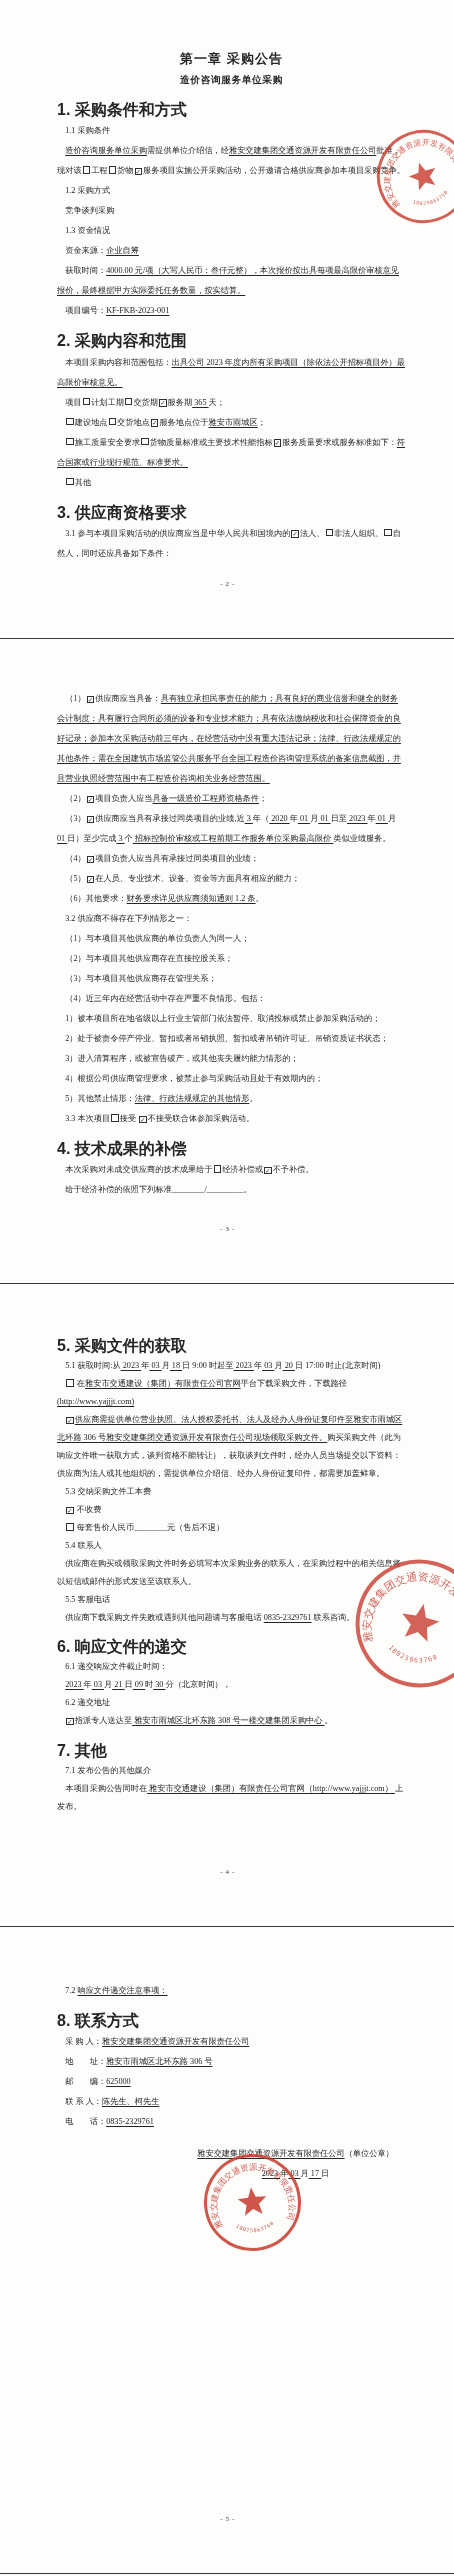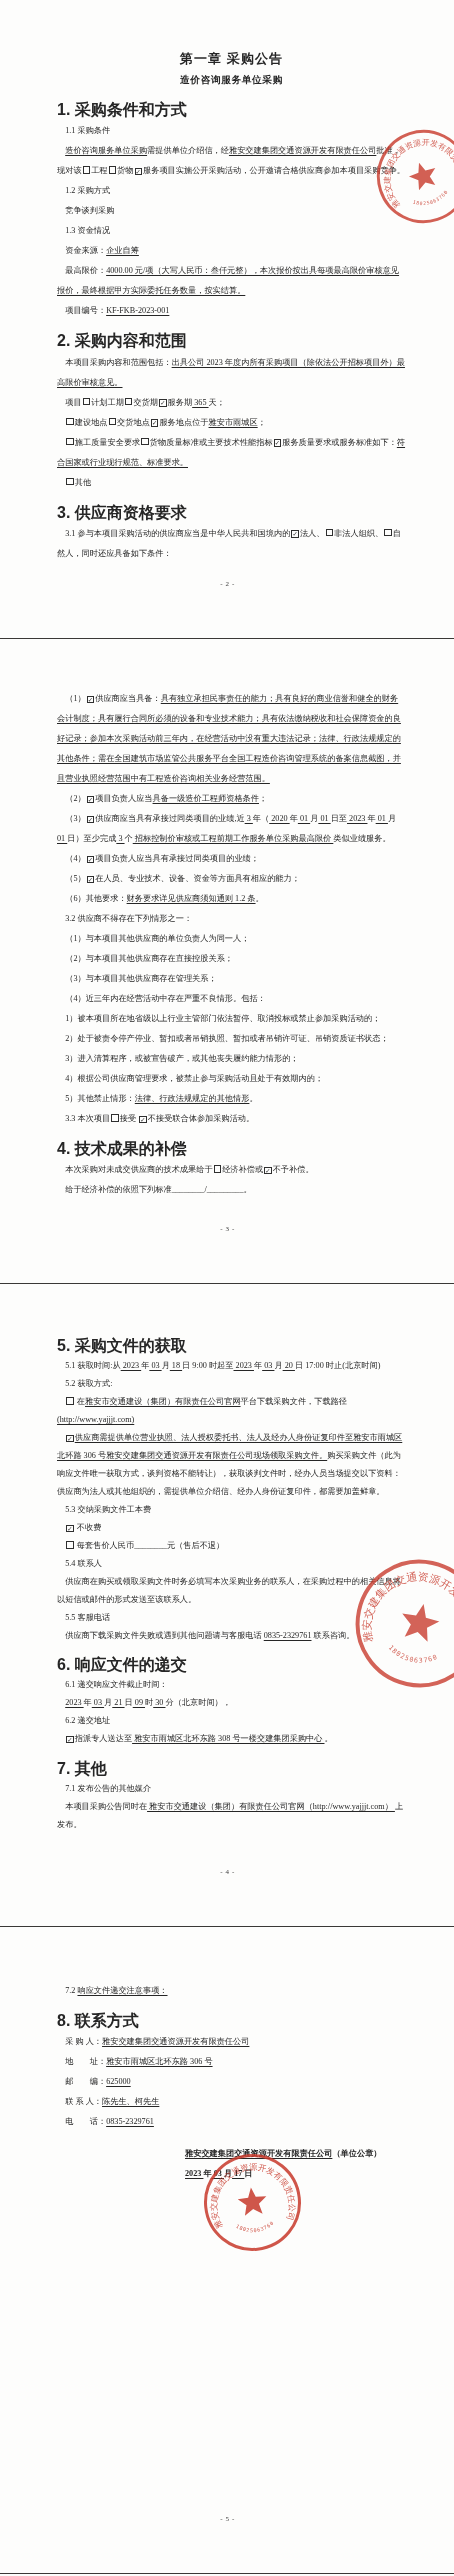--- a/index.html
+++ b/index.html
@@ -14,21 +14,21 @@
   .content{font-size:8.2px;line-height:20px;}
   .page-3 .content{line-height:18px;}
   .content > :first-child{margin-top:0;}
   .doc-title{text-align:center;font-weight:bold;font-size:13px;line-height:20.5px;
              font-family:"Liberation Sans","DejaVu Sans",sans-serif;letter-spacing:1.1px;}
   .doc-subtitle{text-align:center;font-weight:bold;font-size:9.7px;line-height:20.5px;
              font-family:"Liberation Sans","DejaVu Sans",sans-serif;letter-spacing:0.6px;}
   .sec-h{font-weight:bold;font-size:16px;line-height:20px;margin:10.2px 0 1.1px;
          font-family:"Liberation Sans","DejaVu Sans",sans-serif;}
   p.para{margin:0;text-indent:1em;}
-  p.sig{margin:11.4px 0 0 128px;text-indent:0;font-weight:bold;}
+  p.sig{margin:11.4px 0 0 128px;text-align:center;text-indent:0;}
   p.sig + p.sig{margin-top:0;}
   .u{text-decoration:underline;text-underline-offset:2.3px;text-decoration-thickness:0.6px;}
   .cbx{display:inline-block;width:7.4px;height:7.4px;box-sizing:border-box;border:0.6px solid #2f2f2f;
        line-height:6.3px;font-size:6.3px;font-weight:bold;text-align:center;vertical-align:-0.6px;
        margin:0 1.1px;color:#2f2f2f;font-family:"DejaVu Sans",sans-serif;text-indent:0;}
   .pg-num{position:absolute;bottom:50px;left:0;right:0;text-align:center;
           font-size:7px;color:#3c3c3c;letter-spacing:0.6px;}
   .stamp{position:absolute;pointer-events:none;}
   .stamp svg{display:block;width:100%;height:100%;}
   .stamp-p1{top:128px;right:-17px;width:97px;height:97px;transform:rotate(-18deg);opacity:.8;}
@@ -44,21 +44,21 @@
     <div class="content">
         <div class="doc-title">第一章 采购公告</div>
         <div class="doc-subtitle">造价咨询服务单位采购</div>
         <div class="sec-h">1. 采购条件和方式</div>
         <p class="para"><span>1.1 采购条件</span></p>
         <p class="para"><span class="u">造价咨询服务单位采购</span><span>需提供单位介绍信，经</span><span class="u">雅安交建集团交通资源开发有限责任公司</span><span>批准，现对该</span><span class="cbx"></span><span>工程</span><span class="cbx"></span><span>货物</span><span class="cbx chk">✓</span><span>服务项目实施公开采购活动，公开邀请合格供应商参加本项目采购竞争。</span></p>
         <p class="para"><span>1.2 采购方式</span></p>
         <p class="para"><span>竞争谈判采购</span></p>
         <p class="para"><span>1.3 资金情况</span></p>
         <p class="para"><span>资金来源：</span><span class="u">企业自筹</span></p>
-        <p class="para"><span>最高限价：</span><span class="u">4000.00 元/项（大写人民币：叁仟元整），本次报价按出具每项最高限价审核意见报价，最终根据甲方实际委托任务数量，按实结算。</span></p>
+        <p class="para"><span>获取时间：</span><span class="u">4000.00 元/项（大写人民币：叁仟元整），本次报价按出具每项最高限价审核意见报价，最终根据甲方实际委托任务数量，按实结算。</span></p>
         <p class="para"><span>项目编号：</span><span class="u">KF-FKB-2023-001</span></p>
         <div class="sec-h">2. 采购内容和范围</div>
         <p class="para"><span>本项目采购内容和范围包括：</span><span class="u">出具公司 2023 年度内所有采购项目（除依法公开招标项目外）最高限价审核意见。</span></p>
         <p class="para"><span>项目</span><span class="cbx"></span><span>计划工期</span><span class="cbx"></span><span>交货期</span><span class="cbx chk">✓</span><span>服务期</span><span class="u"> 365 </span><span>天；</span></p>
         <p class="para"><span class="cbx"></span><span>建设地点</span><span class="cbx"></span><span>交货地点</span><span class="cbx chk">✓</span><span>服务地点位于</span><span class="u">雅安市雨城区</span><span>；</span></p>
         <p class="para"><span class="cbx"></span><span>施工质量安全要求</span><span class="cbx"></span><span>货物质量标准或主要技术性能指标</span><span class="cbx chk">✓</span><span>服务质量要求或服务标准如下：</span><span class="u">符合国家或行业现行规范、标准要求。</span></p>
         <p class="para"><span class="cbx"></span><span>其他</span></p>
         <div class="sec-h">3. 供应商资格要求</div>
         <p class="para"><span>3.1 参与本项目采购活动的供应商应当是中华人民共和国境内的</span><span class="cbx chk">✓</span><span>法人、</span><span class="cbx"></span><span>非法人组织、</span><span class="cbx"></span><span>自然人，同时还应具备如下条件：</span></p>
       </div>
@@ -100,21 +100,20 @@
         <p class="para"><span>本次采购对未成交供应商的技术成果给于</span><span class="cbx"></span><span>经济补偿或</span><span class="cbx chk">✓</span><span>不予补偿。</span></p>
         <p class="para"><span>给于经济补偿的依照下列标准________/_________。</span></p>
       </div>
     <div class="pg-num">- 3 -</div>
   </section>
 
   <section class="page page-3">
     <div class="content">
         <div class="sec-h">5. 采购文件的获取</div>
         <p class="para"><span>5.1 获取时间:从</span><span class="u"> 2023 </span><span>年</span><span class="u"> 03 </span><span>月</span><span class="u"> 18 </span><span>日 9:00 时起至</span><span class="u"> 2023 </span><span>年</span><span class="u"> 03 </span><span>月</span><span class="u"> 20 </span><span>日 17:00 时止(北京时间)</span></p>
-        <p class="para"><span>5.2 获取方式:</span></p>
         <p class="para"><span class="cbx"></span><span> 在</span><span class="u">雅安市交通建设（集团）有限责任公司官网</span><span>平台下载采购文件，下载路径</span><span class="u">(http://www.yajjjt.com)</span></p>
         <p class="para"><span class="cbx chk">✓</span><span class="u">供应商需提供单位营业执照、法人授权委托书、法人及经办人身份证复印件至雅安市雨城区北环路 306 号雅安交建集团交通资源开发有限责任公司现场领取采购文件。</span><span>购买采购文件（此为响应文件唯一获取方式，谈判资格不能转让），获取谈判文件时，经办人员当场提交以下资料：供应商为法人或其他组织的，需提供单位介绍信、经办人身份证复印件，都需要加盖鲜章。</span></p>
         <p class="para"><span>5.3 交纳采购文件工本费</span></p>
         <p class="para"><span class="cbx chk">✓</span><span> 不收费</span></p>
         <p class="para"><span class="cbx"></span><span> 每套售价人民币________元（售后不退）</span></p>
         <p class="para"><span>5.4 联系人</span></p>
         <p class="para"><span>供应商在购买或领取采购文件时务必填写本次采购业务的联系人，在采购过程中的相关信息将以短信或邮件的形式发送至该联系人。</span></p>
         <p class="para"><span>5.5 客服电话</span></p>
         <p class="para"><span>供应商下载采购文件失败或遇到其他问题请与客服电话 </span><span class="u">0835-2329761</span><span> 联系咨询。</span></p>
         <div class="sec-h">6. 响应文件的递交</div>

